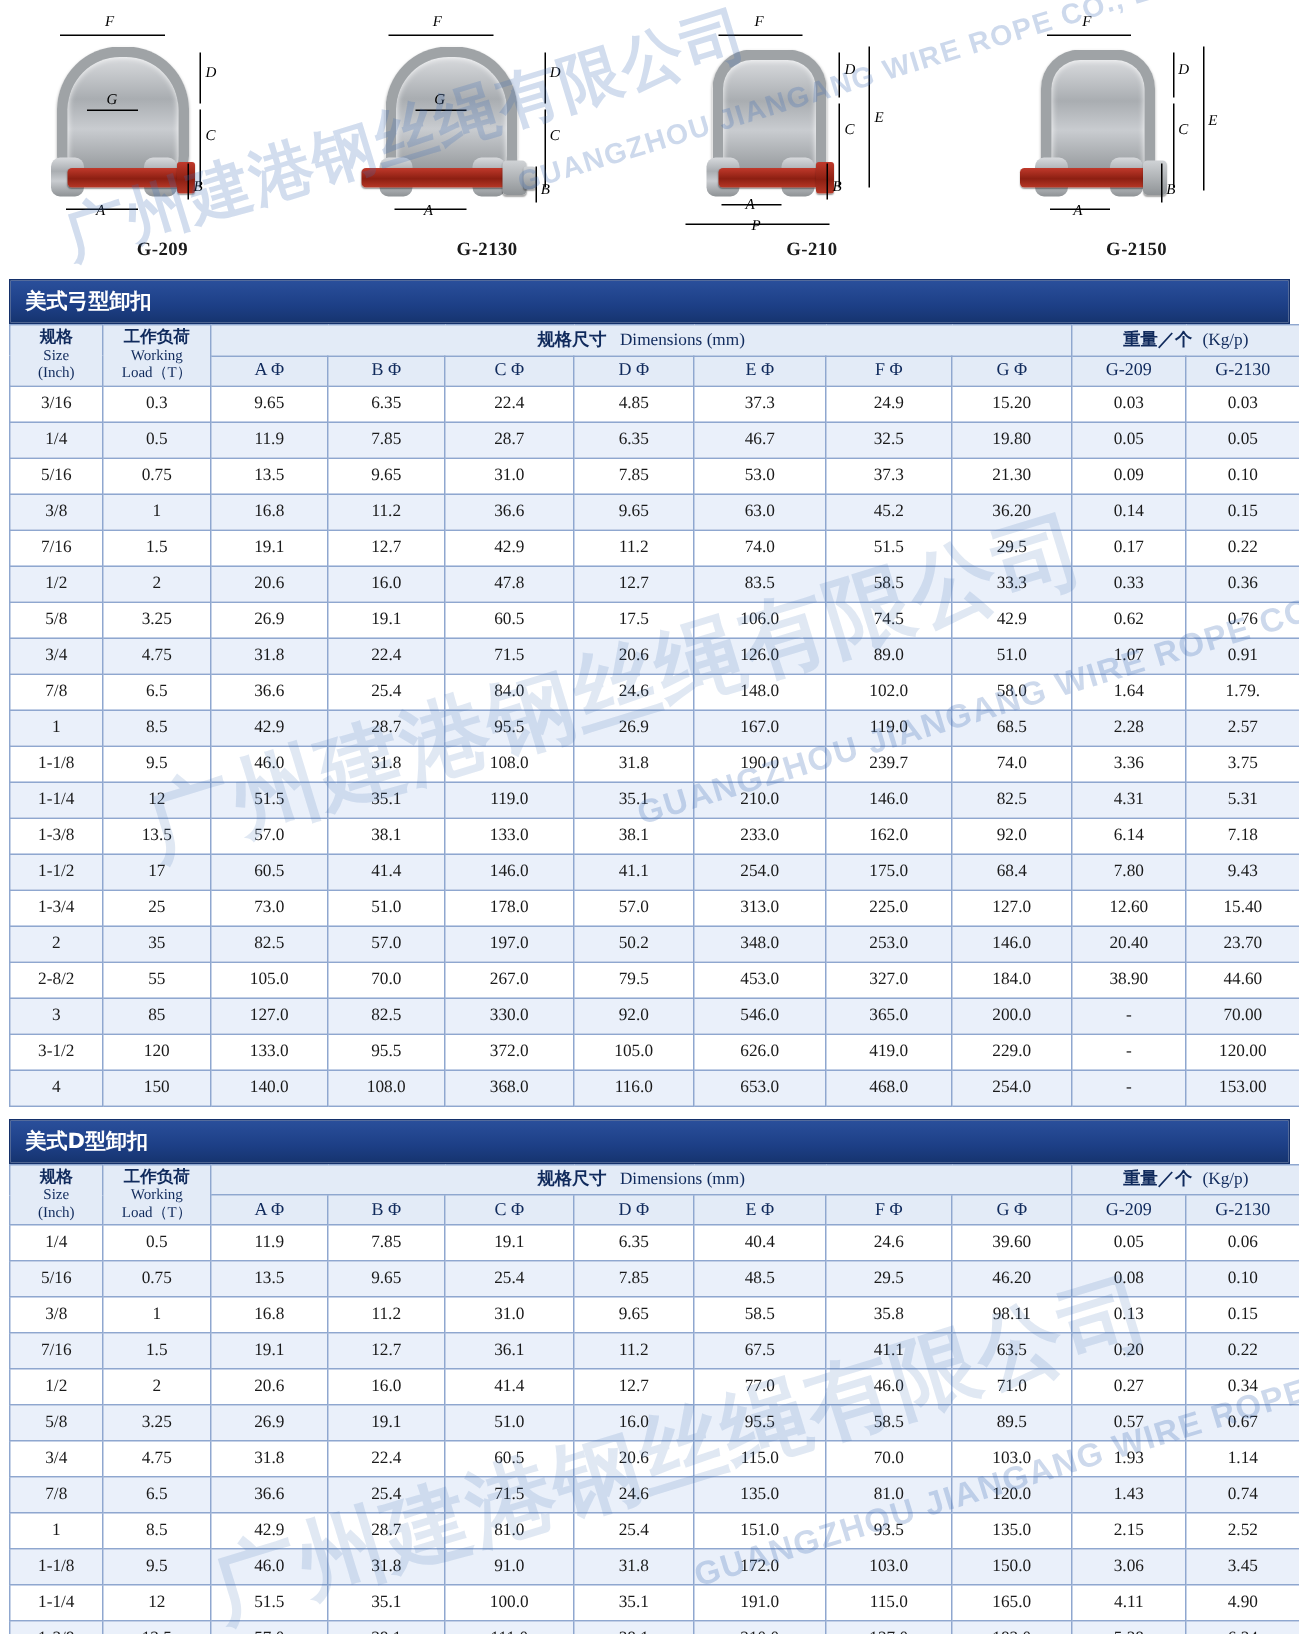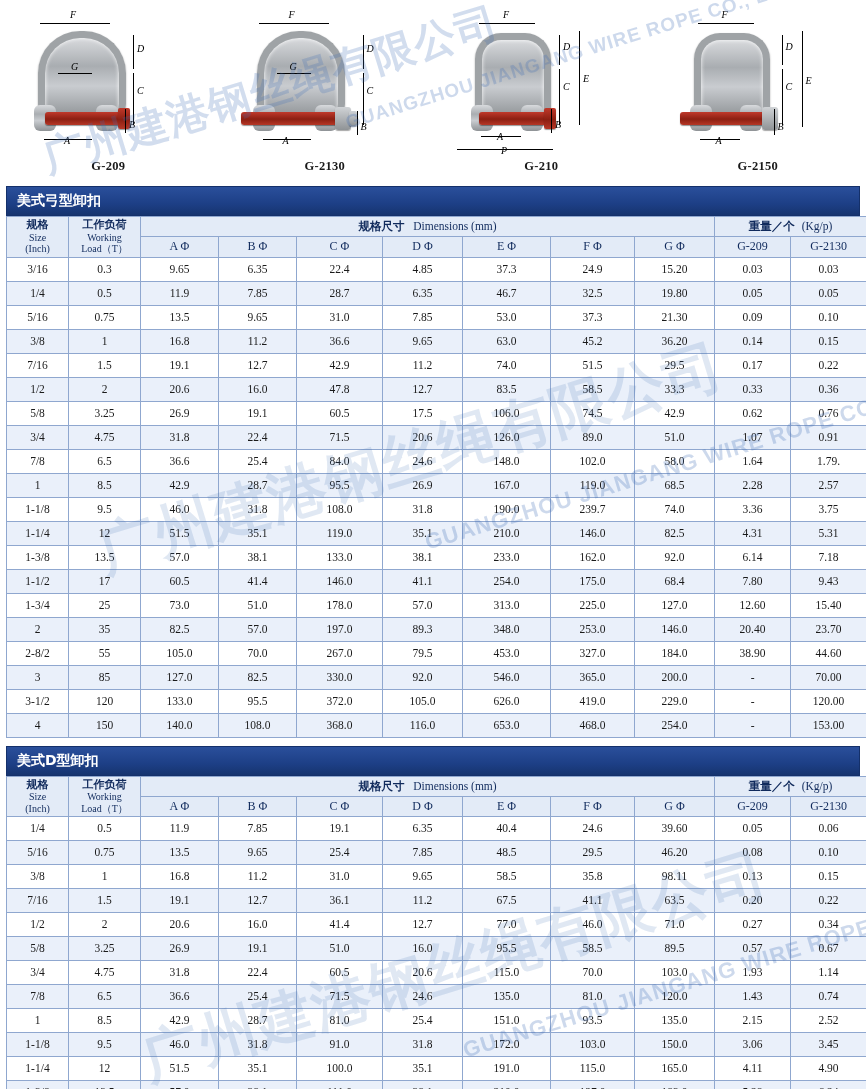--- a/index.html
+++ b/index.html
@@ -494,21 +494,21 @@
             <td>127.0</td>
             <td>12.60</td>
             <td>15.40</td>
           </tr>
           <tr class="alt">
             <td class="c1">2</td>
             <td class="c2">35</td>
             <td>82.5</td>
             <td>57.0</td>
             <td>197.0</td>
-            <td>89.3</td>
+            <td>50.2</td>
             <td>348.0</td>
             <td>253.0</td>
             <td>146.0</td>
             <td>20.40</td>
             <td>23.70</td>
           </tr>
           <tr>
             <td class="c1">2-8/2</td>
             <td class="c2">55</td>
             <td>105.0</td>

